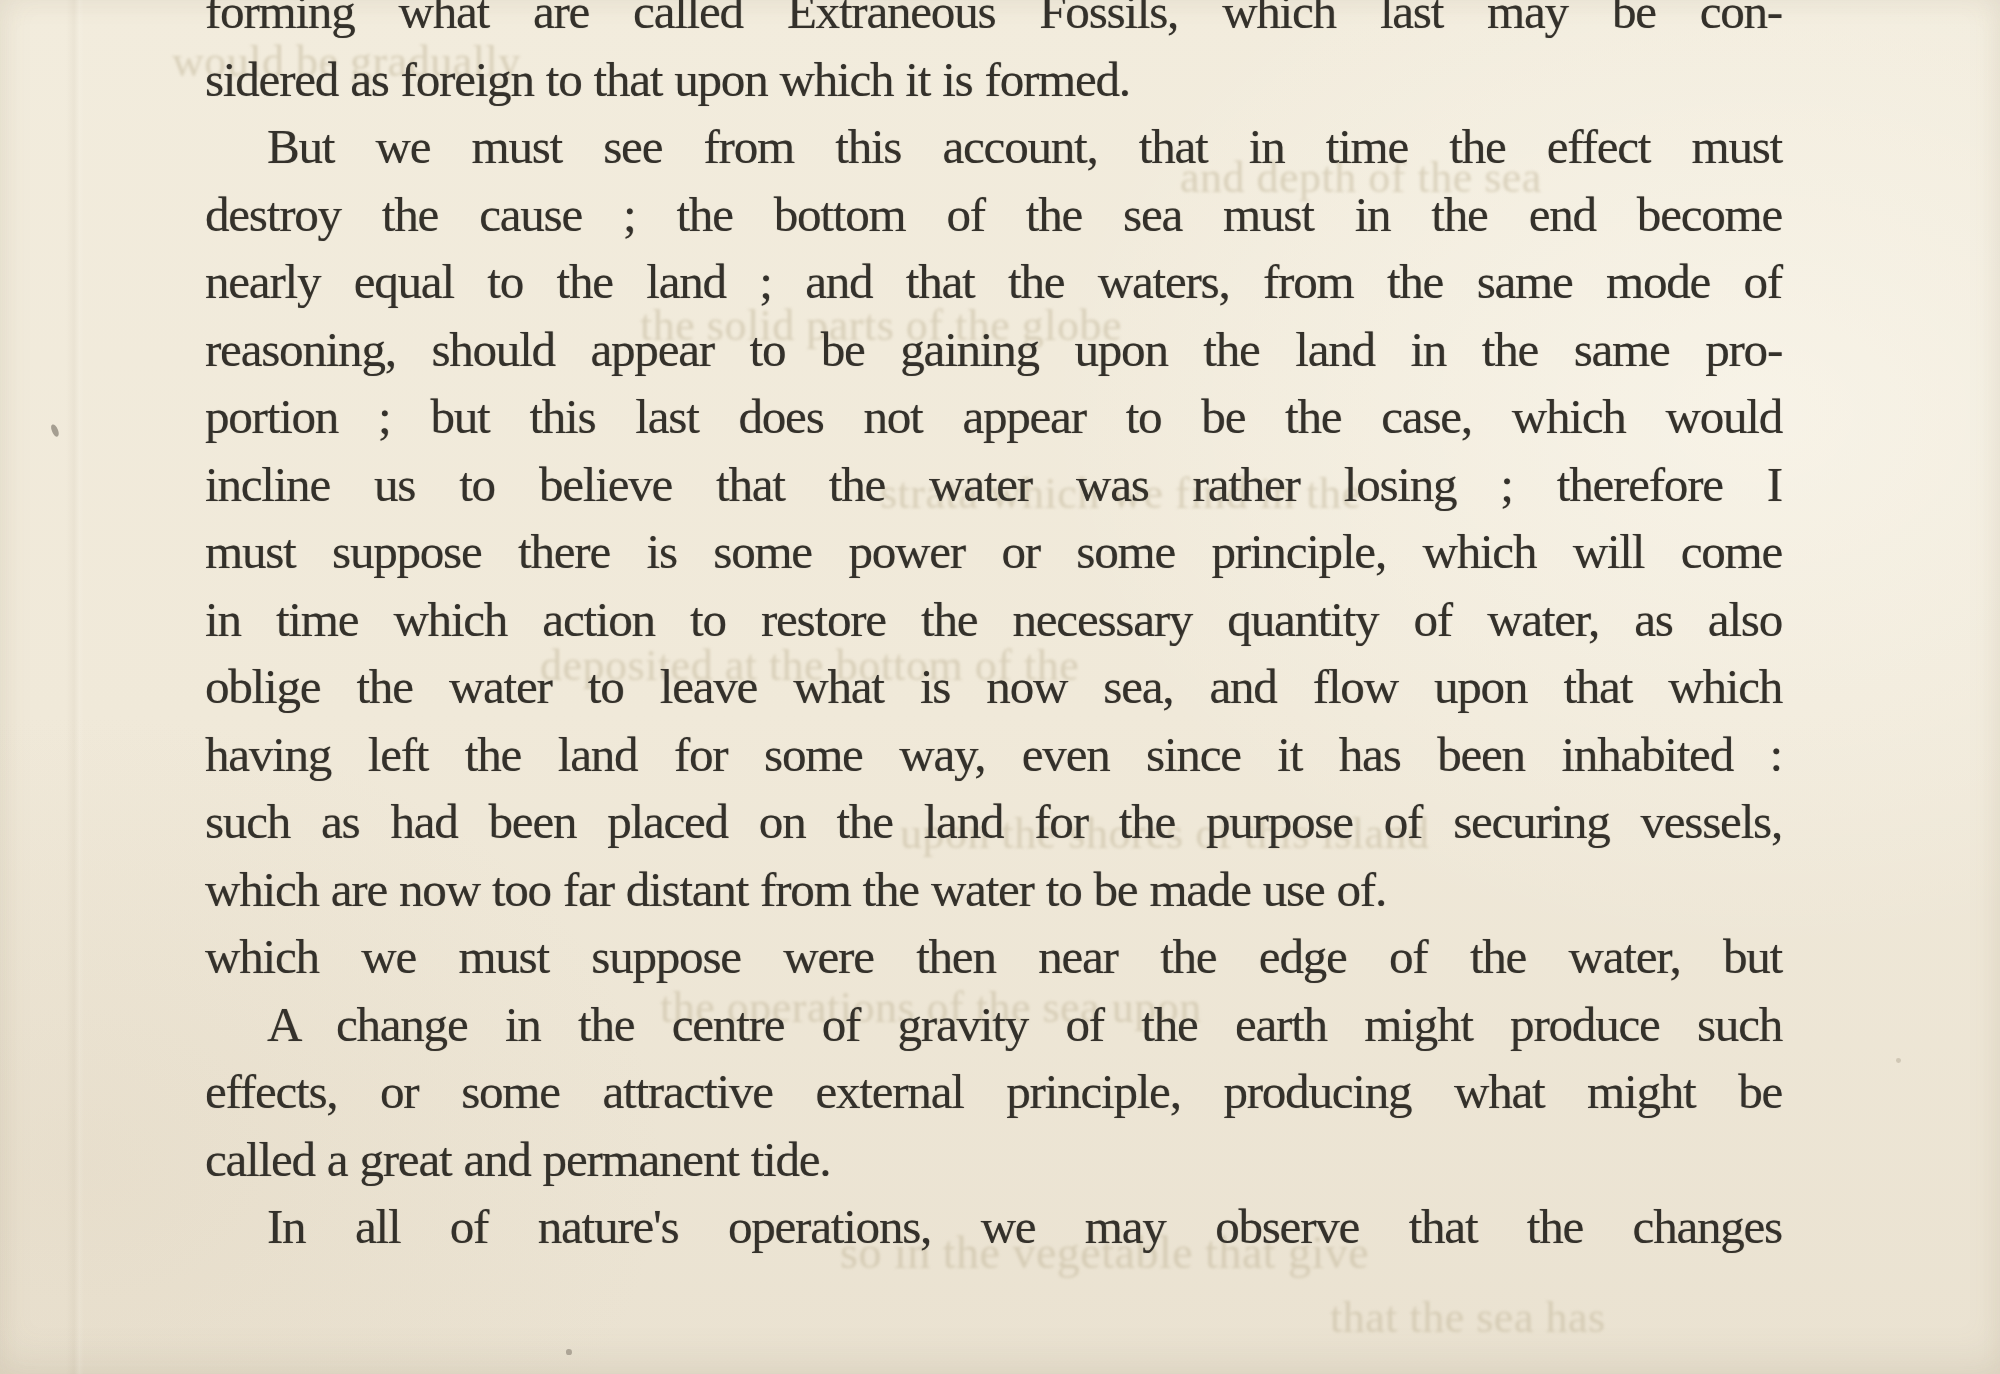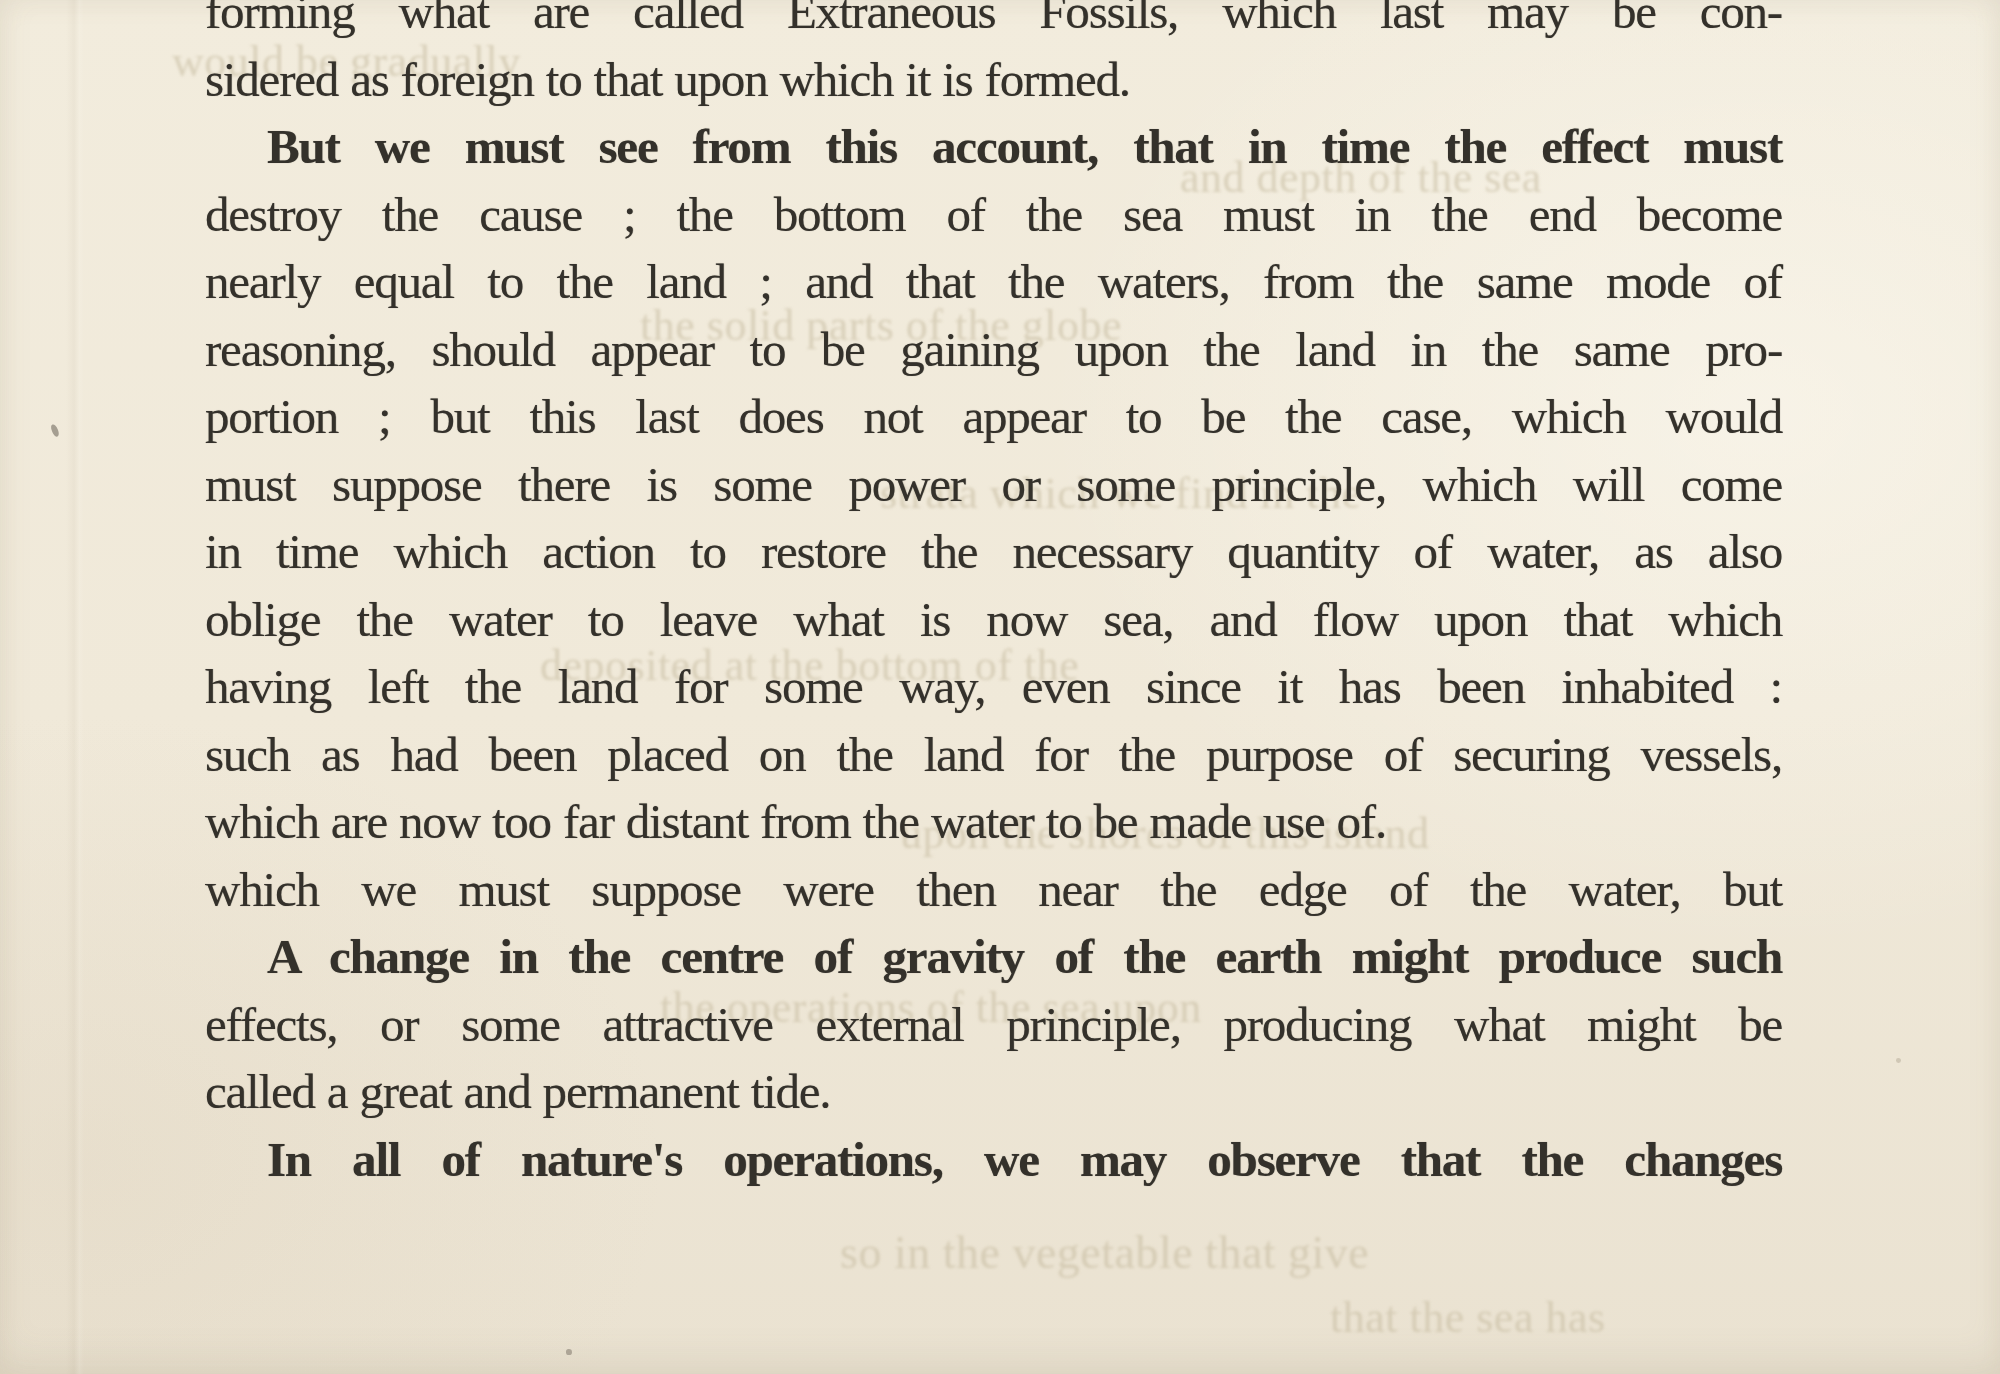--- a/index.html
+++ b/index.html
@@ -42,21 +42,21 @@
   }
   .para{margin:0;padding:0;}
   .line{
     height:67.5px;line-height:67.5px;
     white-space:nowrap;
     text-align:justify;
     -moz-text-align-last:justify;
     text-align-last:justify;
   }
   .line.flush{ text-align-last:left; -moz-text-align-last:left; }
-  .line.indent{ text-indent:62px;font-weight:bold; }
+  .line.indent{ text-indent:62px; }
 </style>
 </head>
 <body>
 
 <div class="page">
   <div class="crease"></div>
   <div class="ghost-layer">
       <div class="ghost-line" style="left: 172px; top: 36px; font-size: 44px;">would be gradually</div>
       <div class="ghost-line" style="left: 1180px; top: 152px; font-size: 44px;">and depth of the sea</div>
       <div class="ghost-line" style="left: 640px; top: 300px; font-size: 44px;">the solid parts of the globe</div>
@@ -71,20 +71,21 @@
       <div class="para">
         <div class="line">forming what are called Extraneous Fossils, which last may be con-</div>
         <div class="line flush">sidered as foreign to that upon which it is formed.</div>
       </div>
       <div class="para">
         <div class="line indent">But we must see from this account, that in time the effect must</div>
         <div class="line">destroy the cause&nbsp;; the bottom of the sea must in the end become</div>
         <div class="line">nearly equal to the land&nbsp;; and that the waters, from the same mode of</div>
         <div class="line">reasoning, should appear to be gaining upon the land in the same pro-</div>
         <div class="line">portion&nbsp;; but this last does not appear to be the case, which would</div>
+        <div class="line">incline us to believe that the water was rather losing&nbsp;; therefore I</div>
         <div class="line">must suppose there is some power or some principle, which will come</div>
         <div class="line">in time which action to restore the necessary quantity of water, as also</div>
         <div class="line">oblige the water to leave what is now sea, and flow upon that which</div>
         <div class="line">having left the land for some way, even since it has been inhabited&nbsp;:</div>
         <div class="line">such as had been placed on the land for the purpose of securing vessels,</div>
         <div class="line flush">which are now too far distant from the water to be made use of.</div>
         <div class="line">which we must suppose were then near the edge of the water, but</div>
       </div>
       <div class="para">
         <div class="line indent">A change in the centre of gravity of the earth might produce such</div>

